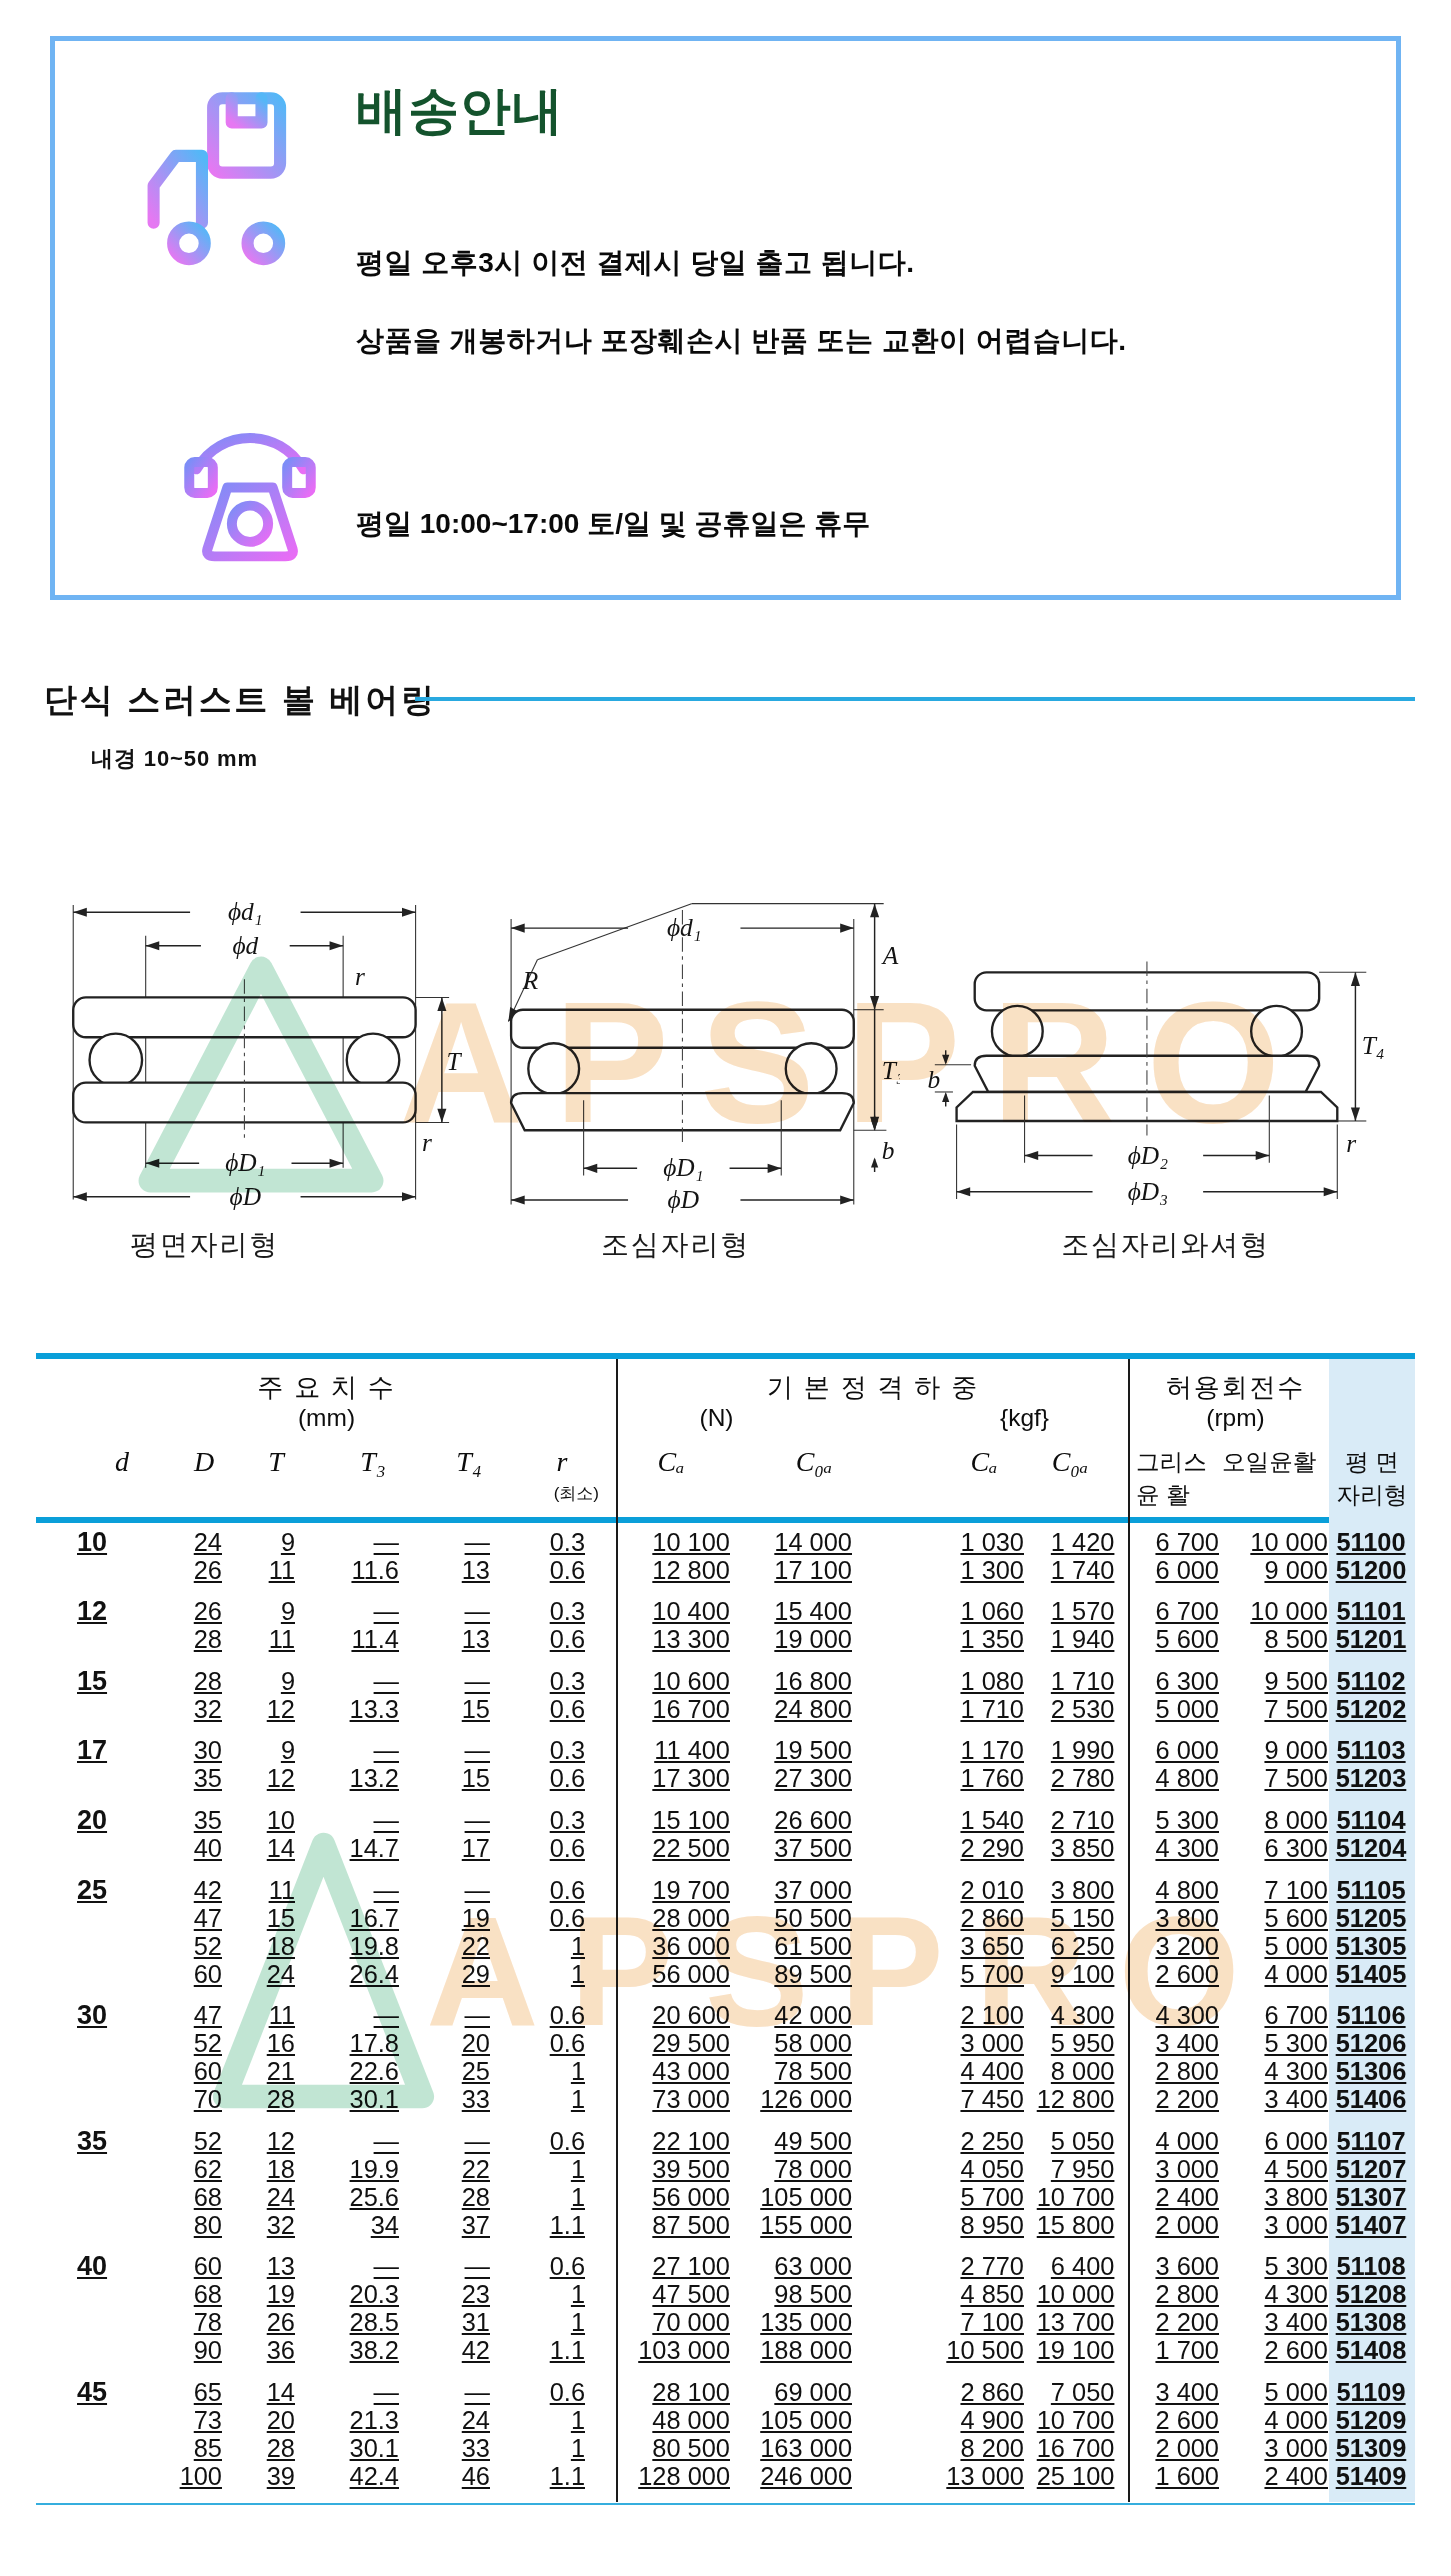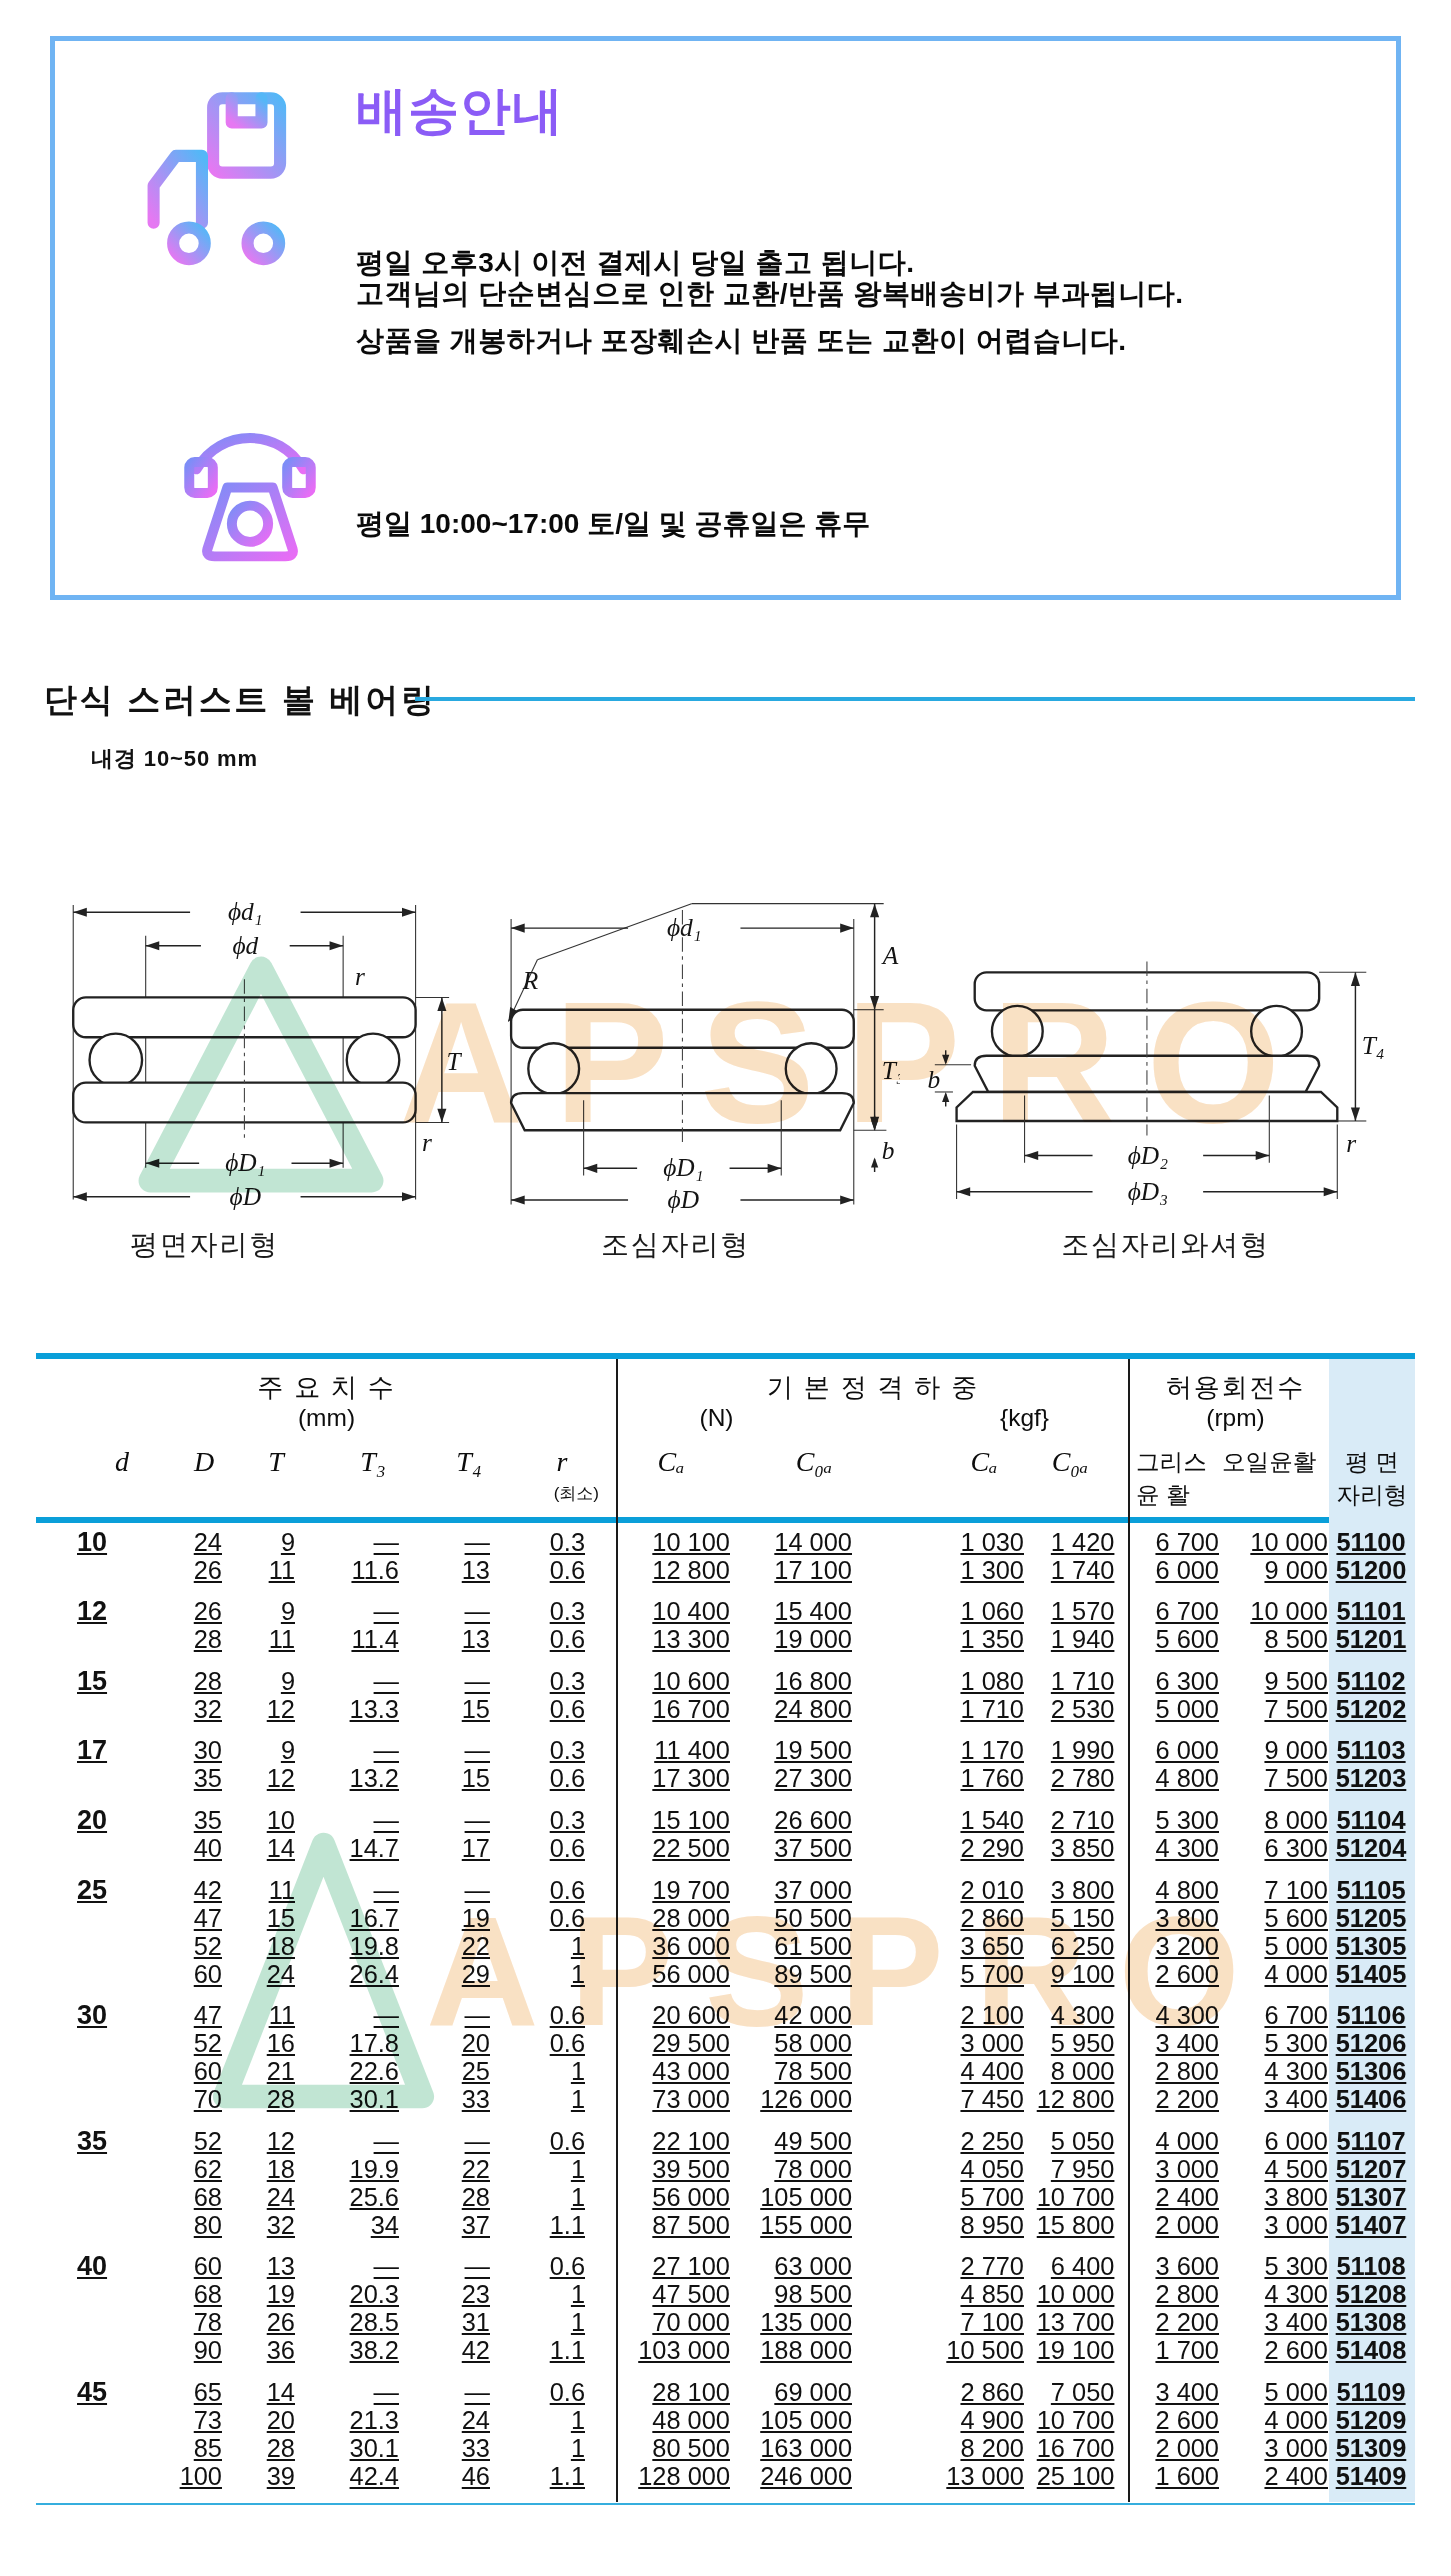--- a/index.html
+++ b/index.html
@@ -6,21 +6,21 @@
   html,body { background:#ffffff; }
   body {
     position:relative; width:1451px; height:2576px; overflow:hidden;
     font-family:"Liberation Sans","DejaVu Sans",sans-serif; color:#111;
   }
   
   .banner { position:absolute; left:50px; top:36px; width:1351px; height:564px;
             border:5.4px solid #70b4f3; background:#fff; z-index:2; }
   .truck-wrap { position:absolute; left:80px; top:33px; width:186px; height:200px; }
   .phone-wrap { position:absolute; left:127px; top:370px; width:136px; height:172px; }
-  .banner-title { position:absolute; left:301px; top:36px; font-size:51px; font-weight:900; letter-spacing:0.9px; color:#8b5cf6; }
+  .banner-title { position:absolute; left:301px; top:36px; font-size:51px; font-weight:900; letter-spacing:0.9px; color:#14532d; }
   .banner-line { position:absolute; left:301px; font-size:28px; font-weight:800; color:#0a0a0a; letter-spacing:0.5px; }
   .bl0 { top:203px; } .bl1 { top:234px; } .bl2 { top:281px; }
   .phone-row { position:absolute; left:301px; top:377px; display:flex; gap:31px; align-items:baseline;
                font-size:52px; font-weight:900; color:#060606; }
   .phone-hours { position:absolute; left:301px; top:464px; font-size:28px; font-weight:800; color:#0a0a0a; }
   
   .section-title { position:absolute; left:44px; top:678px; font-size:33px; font-weight:800; letter-spacing:2.7px; z-index:2; }
   .section-rule { position:absolute; left:415px; top:697px; width:1000px; height:3.6px; background:#29a9e0; z-index:2; }
   .bore { position:absolute; left:91px; top:744px; font-size:22px; font-weight:800; letter-spacing:0.9px; z-index:2; }
   
@@ -91,21 +91,20 @@
         <path d="M104,26 V52 H136 V26"></path>
         <path d="M20,160 V120 L44,88 H72 V160"></path>
         <path d="M20,160 H178"></path>
         <circle cx="58" cy="182" r="17" fill="#fff"></circle>
         <circle cx="138" cy="182" r="17" fill="#fff"></circle>
       </g>
     </svg>
   </div>
   <div class="banner-title">배송안내</div>
   <div class="banner-line bl0">평일 오후3시 이전 결제시 당일 출고 됩니다.</div>
-  <div class="banner-line bl1">고객님의 단순변심으로 인한 교환/반품 왕복배송비가 부과됩니다.</div>
   <div class="banner-line bl2">상품을 개봉하거나 포장훼손시 반품 또는 교환이 어렵습니다.</div>
 
   <div class="phone-wrap">
     <svg width="136" height="172" viewBox="0 0 150 185">
       <defs>
         <linearGradient id="gphone" x1="0" y1="0" x2="1" y2="1">
           <stop offset="0" stop-color="#7d8df7"></stop>
             <stop offset="1" stop-color="#e86df5"></stop>
         </linearGradient>
       </defs>

